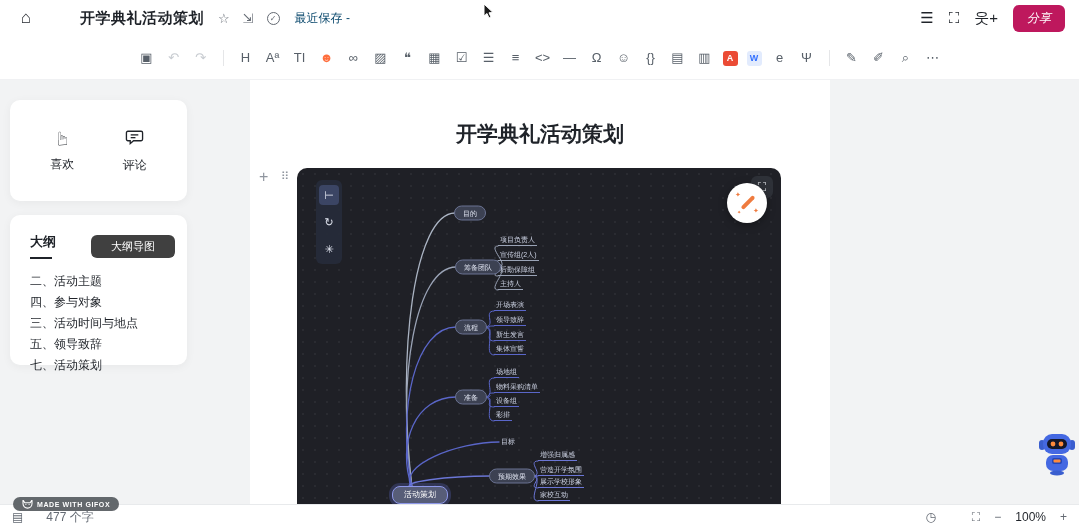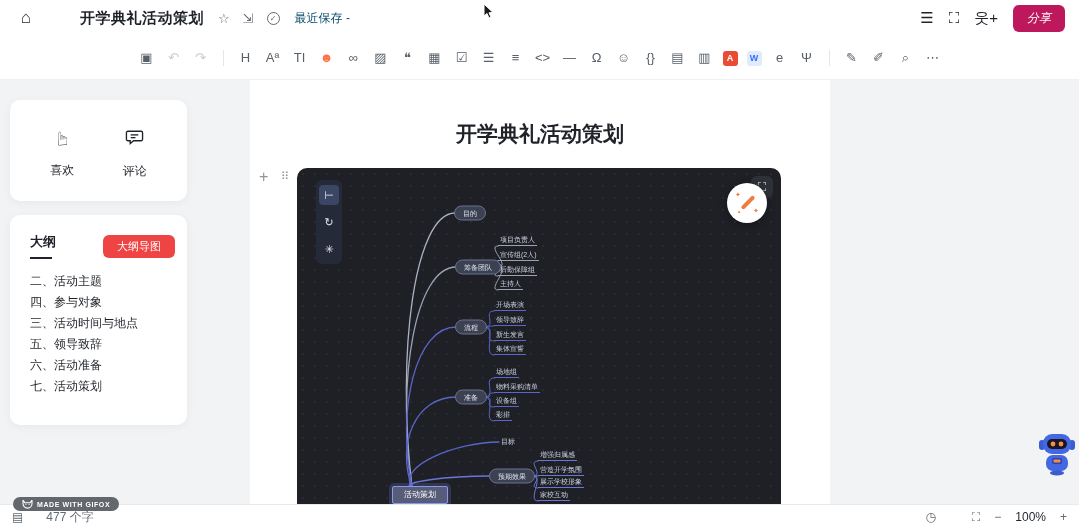--- a/index.html
+++ b/index.html
@@ -39,29 +39,29 @@
   
   .workspace { position:absolute; left:0; top:80px; right:0; bottom:25px; background:#f2f3f4; }
   .card { position:absolute; background:#fff; border-radius:10px;
     box-shadow:0 2px 10px rgba(31,35,41,.05); }
   .plugin-card { left:10px; top:20px; width:177px; height:101px; padding:13px 16px; }
   .plugin-title { font-size:12px; font-weight:700; }
   .plugin-row { display:flex; justify-content:space-around; margin-top:14px; }
   .plugin-item { text-align:center; cursor:pointer; }
   .plugin-ic { font-size:19px; display:inline-block; }
   .rot-up { transform:rotate(-90deg); }
-  .plugin-lbl { font-size:12px; margin-top:12px; }
-
-  .outline-card { left:10px; top:135px; width:177px; height:210px; padding:18px 0 0 0; }
+  .plugin-lbl { font-size:12px; margin-top:6px; }
+
+  .outline-card { left:10px; top:135px; width:177px; height:150px; padding:18px 0 0 0; }
   .outline-head { display:flex; align-items:center; padding:0 12px 0 20px; }
   .outline-title { font-size:13px; font-weight:700; position:relative; padding-bottom:8px; }
   .outline-title::after { content:""; position:absolute; left:0; bottom:0; width:22px; height:2px;
     background:#1f2329; }
-  .outline-map-btn { margin-left:auto; background:#ef4444; color:#fff; font-size:11px;
-    padding:4px 14px; border-radius:6px; cursor:pointer; }
+  .outline-map-btn { margin-left:auto; background:#404040; color:#fff; font-size:11px;
+    padding:4px 20px; border-radius:6px; cursor:pointer; }
   .outline-list { margin-top:12px; }
   .outline-item { font-size:12px; line-height:21px; padding-left:20px; white-space:nowrap;
     cursor:pointer; }
 
   
   .doc-page { position:absolute; left:250px; top:0; width:580px; height:424px; background:#fff; }
   .doc-title { position:absolute; top:40px; left:0; width:100%; text-align:center;
     font-size:21px; font-weight:700; }
   .block-plus { position:absolute; left:9px; top:88px; font-size:16px; color:#8f959e; cursor:pointer; }
   .block-drag { position:absolute; left:31px; top:90px; font-size:11px; color:#8f959e; cursor:grab; }
@@ -83,21 +83,21 @@
   .wand-bar { position:absolute; left:19px; top:11px; width:4px; height:17px; background:#ef7b3f;
     border-radius:2px; transform:rotate(45deg); }
   .spark { position:absolute; color:#ef7b3f; font-size:7px; }
   .s1 { left:8px; top:8px; } .s2 { left:26px; top:24px; } .s3 { left:10px; top:26px; font-size:5px; }
 
   .mm-svg { position:absolute; left:0; top:0; z-index:1; }
   .mm-pill { position:absolute; transform:translate(-50%,-50%); background:#3c4152;
     border:1px solid #6a7292; color:#dfe3f0; font-size:7px; line-height:1; padding:3px 8px;
     border-radius:9px; white-space:nowrap; z-index:2; cursor:pointer; }
   .mm-root { background:#575d78; border:1px solid #8d97e8; color:#fff; font-size:8px;
-    padding:4px 11px; border-radius:2px; box-shadow:0 0 0 3px rgba(105,115,225,.25); }
+    padding:4px 11px; border-radius:8px; box-shadow:0 0 0 3px rgba(105,115,225,.25); }
   .mm-child { position:absolute; font-size:7px; line-height:1; color:#ccd2e3; padding:0 2px 2px 2px;
     border-bottom:1px solid #7d86b8; white-space:nowrap; z-index:2; cursor:pointer; }
   .mm-text { position:absolute; transform:translate(-50%,-50%); font-size:7px; color:#ccd2e3;
     white-space:nowrap; z-index:2; cursor:pointer; }
 
   
   .mascot { position:absolute; right:2px; top:350px; width:40px; height:46px; cursor:pointer; }
 
   
   .gifox-badge { position:absolute; left:13px; top:497px; height:14px; z-index:40;
@@ -231,21 +231,20 @@
 
 
         <div class="outline-item">二、活动主题</div>
 
         <div class="outline-item">四、参与对象</div>
 
         <div class="outline-item">三、活动时间与地点</div>
 
         <div class="outline-item">五、领导致辞</div>
 
-        <div class="outline-item">六、活动准备</div>
 
         <div class="outline-item">七、活动策划</div>
       </div>
   </div>
 
   <div class="doc-page">
     <div class="doc-title">开学典礼活动策划</div>
     <span class="block-plus">+</span>
     <span class="block-drag">⠿</span>
 

